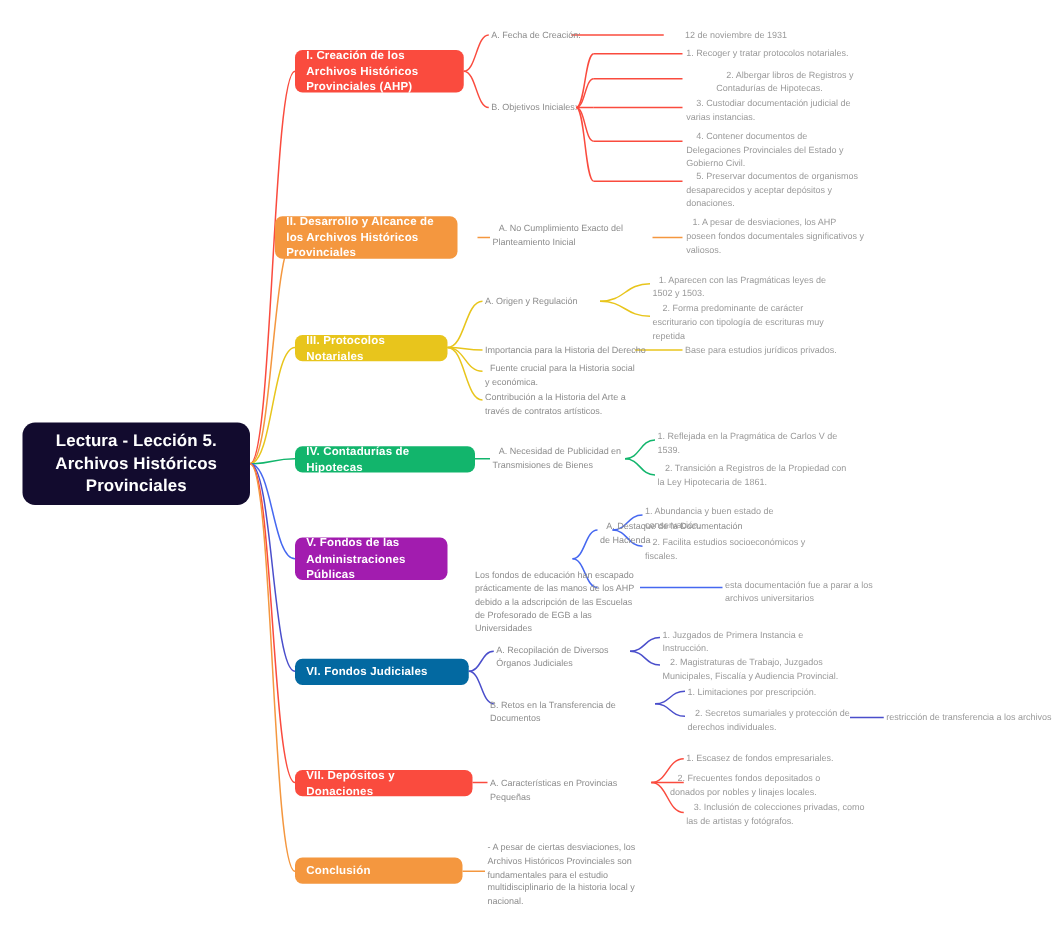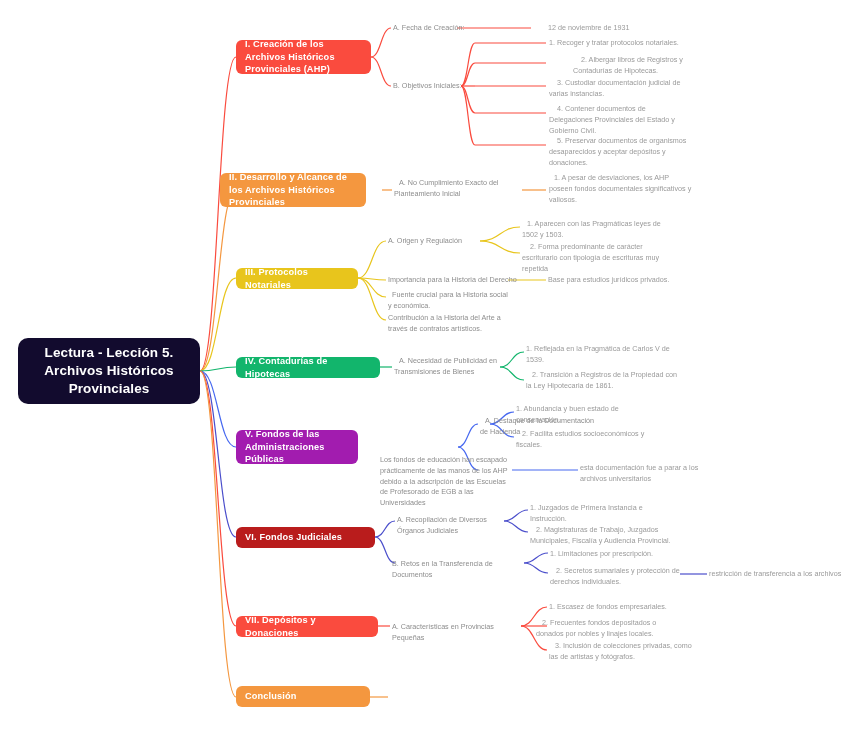--- a/index.html
+++ b/index.html
@@ -15,21 +15,21 @@
   .lvl2{font-size:9.2px;letter-spacing:.15px;}
   .leaf{position:absolute;color:#8a8a8a;font-size:7.2px;line-height:1.5;
         box-sizing:border-box;font-weight:normal;}
   .leaf.l3{color:#9a9a9a;}
   .l2txt{color:#8d8d8d;}
   .c-red   {background:#FA4B3E;}
   .c-orange{background:#F4973F;}
   .c-yellow{background:#E8C51C;}
   .c-green {background:#12B56C;}
   .c-blue  {background:#a21caf;}
-  .c-indigo{background:#b91c1c;}
+  .c-indigo{background:#0369a1;}
 </style>
 </head>
 <body>
 
 <div id="canvas">
 
   <svg id="links" viewBox="0 0 848 740">
     <g fill="none" stroke-width="1.2">
 
       <g stroke="#FA4B3E">
@@ -261,14 +261,17 @@
   <div class="leaf l3" style="left:536px;top:618px;width:142px;text-indent:6px;">
     <span>2. Frecuentes fondos depositados o donados por nobles y linajes locales.</span>
   </div>
   <div class="leaf l3" style="left:549px;top:641px;width:146px;text-indent:6px;">
     <span>3. Inclusión de colecciones privadas, como las de artistas y fotógrafos.</span>
   </div>
 
   <div class="node lvl2 c-orange" style="left:236px;top:686px;width:134px;height:21px;">
     <span>Conclusión</span>
   </div>
+  <div class="leaf l2txt" style="left:390px;top:673px;width:120px;">
+    <span>- A pesar de ciertas desviaciones, los Archivos Históricos Provinciales son fundamentales para el estudio multidisciplinario de la historia local y nacional.</span>
+  </div>
 
 </div>
 
 </body></html>

